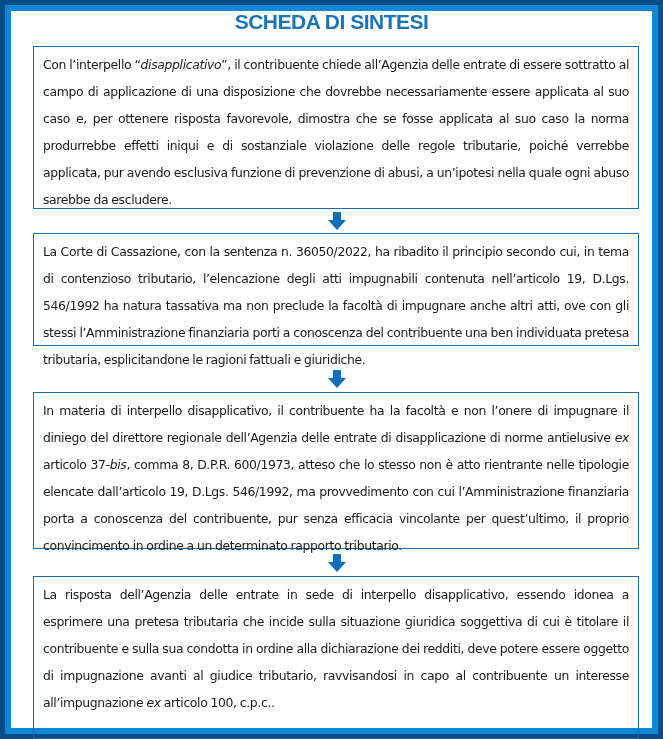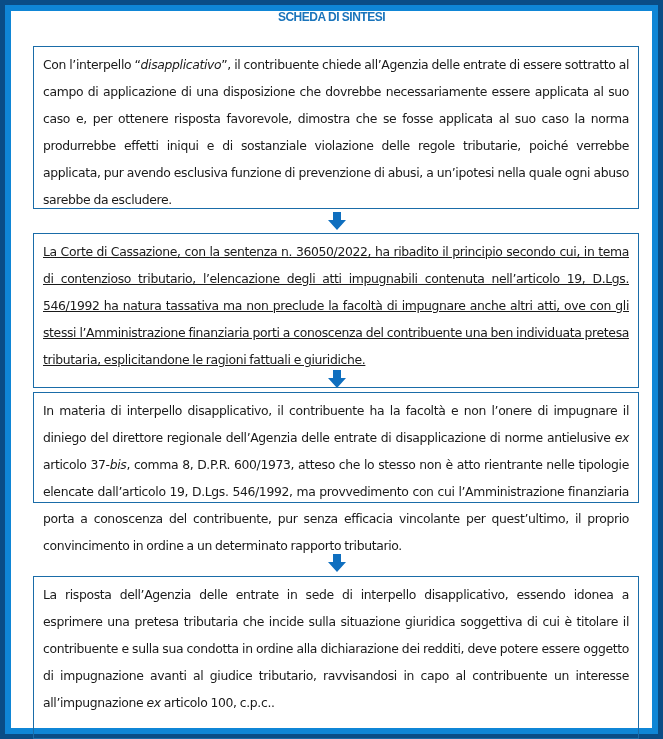--- a/index.html
+++ b/index.html
@@ -13,41 +13,41 @@
   .frame-inner {
     position: absolute; left: 0; top: 0; right: 0; bottom: 0;
     border: 6px solid #0f86d6;
     box-sizing: border-box;
   }
   .title {
     position: absolute; left: 0; right: 0; top: 10px;
     text-align: center;
     font-family: "Liberation Sans", sans-serif;
     font-weight: bold;
-    font-size: 12px;
+    font-size: 21px;
     letter-spacing: -0.5px;
     color: #1a74bb;
   }
   .box {
     position: absolute; left: 33px; width: 606px;
     box-sizing: border-box;
     border: 1.5px solid #1a6ca8;
     padding: 4px 9px 0 9px;
     font-family: "DejaVu Sans", sans-serif;
     font-size: 12.4px;
     line-height: 27px;
     color: #1a1a1a;
     text-align: justify;
     letter-spacing: -0.35px;
     word-spacing: -0.5px;
   }
   .box em { font-style: italic; }
   #box1 { top: 46px; height: 163px; }
-  #box2 { top: 233px; height: 155px; text-decoration: underline; }
-  #box3 { top: 392px; height: 111px; }
+  #box2 { top: 233px; height: 113px; }
+  #box3 { top: 392px; height: 157px; }
   #box4 { top: 576px; height: 163px; }
   .arrow {
     position: absolute; left: 327px; width: 20px; height: 20px;
   }
   .arrow svg { display: block; }
   #arrow1 { top: 211px; }
   #arrow2 { top: 369px; }
   #arrow3 { top: 553px; }
 </style>
 </head>

